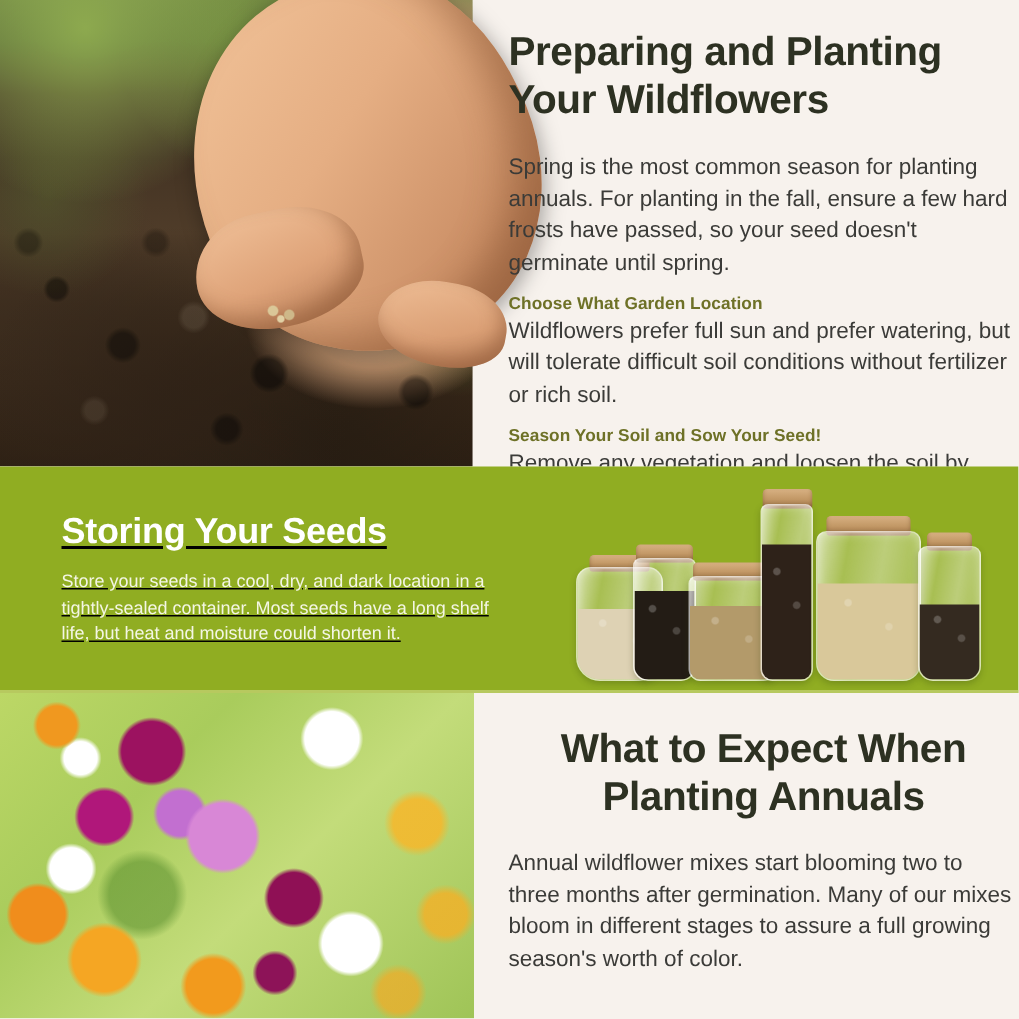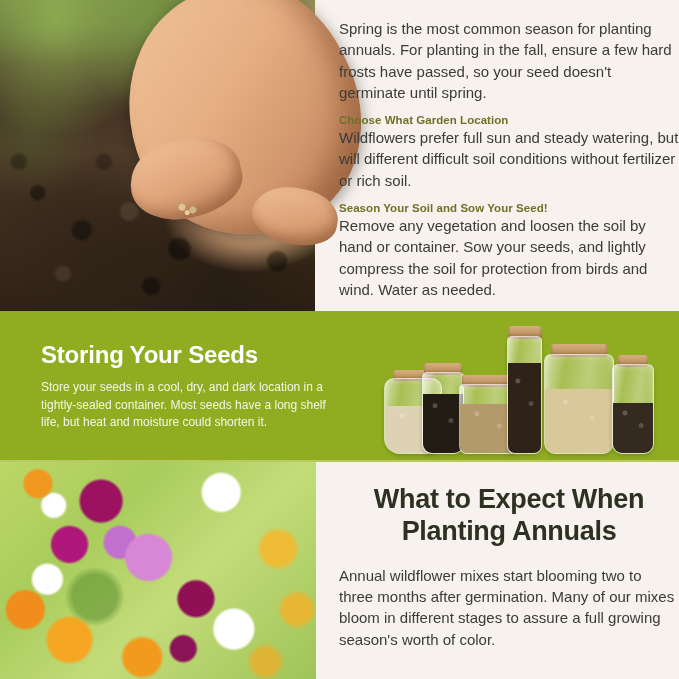--- a/index.html
+++ b/index.html
@@ -108,21 +108,21 @@
     font-size:15px; line-height:1.42; color:#3b3b38;
   }
   .blk { margin-top:11px; }
 
   
   #sec-storing {
     left:0; top:311px; width:679px; height:151px;
     background:#90ad22;
     border-bottom:2px solid #b7c95f;
   }
-  #storing-text { position:absolute; left:41px; top:30px; width:290px; }
+  #storing-text { position:absolute; left:41px; top:30px; width:290px;text-decoration:underline; }
   .h-green { font-size:24px; font-weight:700; color:#ffffff; letter-spacing:-.2px; }
   .body-green { font-size:12px; line-height:1.46; color:#f4f6e4; margin-top:10px; }
 
   
   #jars { position:absolute; left:384px; top:322px; width:285px; height:132px; }
   .jar { position:absolute; bottom:0; }
   .jar .glass {
     position:absolute; bottom:0; left:0; width:100%;
     background:linear-gradient(100deg, rgba(255,255,255,.62) 0%, rgba(255,255,255,.22) 26%, rgba(255,255,255,.40) 55%, rgba(255,255,255,.14) 100%);
     border:1px solid rgba(255,255,255,.55);
@@ -183,28 +183,32 @@
   <section class="band" id="sec-planting">
 
     <div id="soil-photo">
       <div id="hand-main"></div>
       <div id="hand-fingers"></div>
       <div id="hand-second"></div>
       <div id="seed-pile"></div>
     </div>
 
     <div id="planting-text">
+      <h1 class="h-big" style="margin-top:19px;">
+        <span>Preparing and Planting</span><br>
+        <span>Your Wildflowers</span>
+      </h1>
 
       <div class="blk" style="margin-top:18px;">
         <p class="body">Spring is the most common season for planting annuals. For planting in the fall, ensure a few hard frosts have passed, so your seed doesn't germinate until spring.</p>
       </div>
 
       <div class="blk">
         <div class="sub">Choose What Garden Location</div>
-        <p class="body">Wildflowers prefer full sun and steady watering, but will different difficult soil conditions without fertilizer or rich soil.</p>
+        <p class="body">Wildflowers prefer full sun and prefer watering, but will tolerate difficult soil conditions without fertilizer or rich soil.</p>
       </div>
 
       <div class="blk">
         <div class="sub">Season Your Soil and Sow Your Seed!</div>
         <p class="body">Remove any vegetation and loosen the soil by hand or container. Sow your seeds, and lightly compress the soil for protection from birds and wind. Water as needed.</p>
       </div>
     </div>
   </section>
 
   <section class="band" id="sec-storing">

